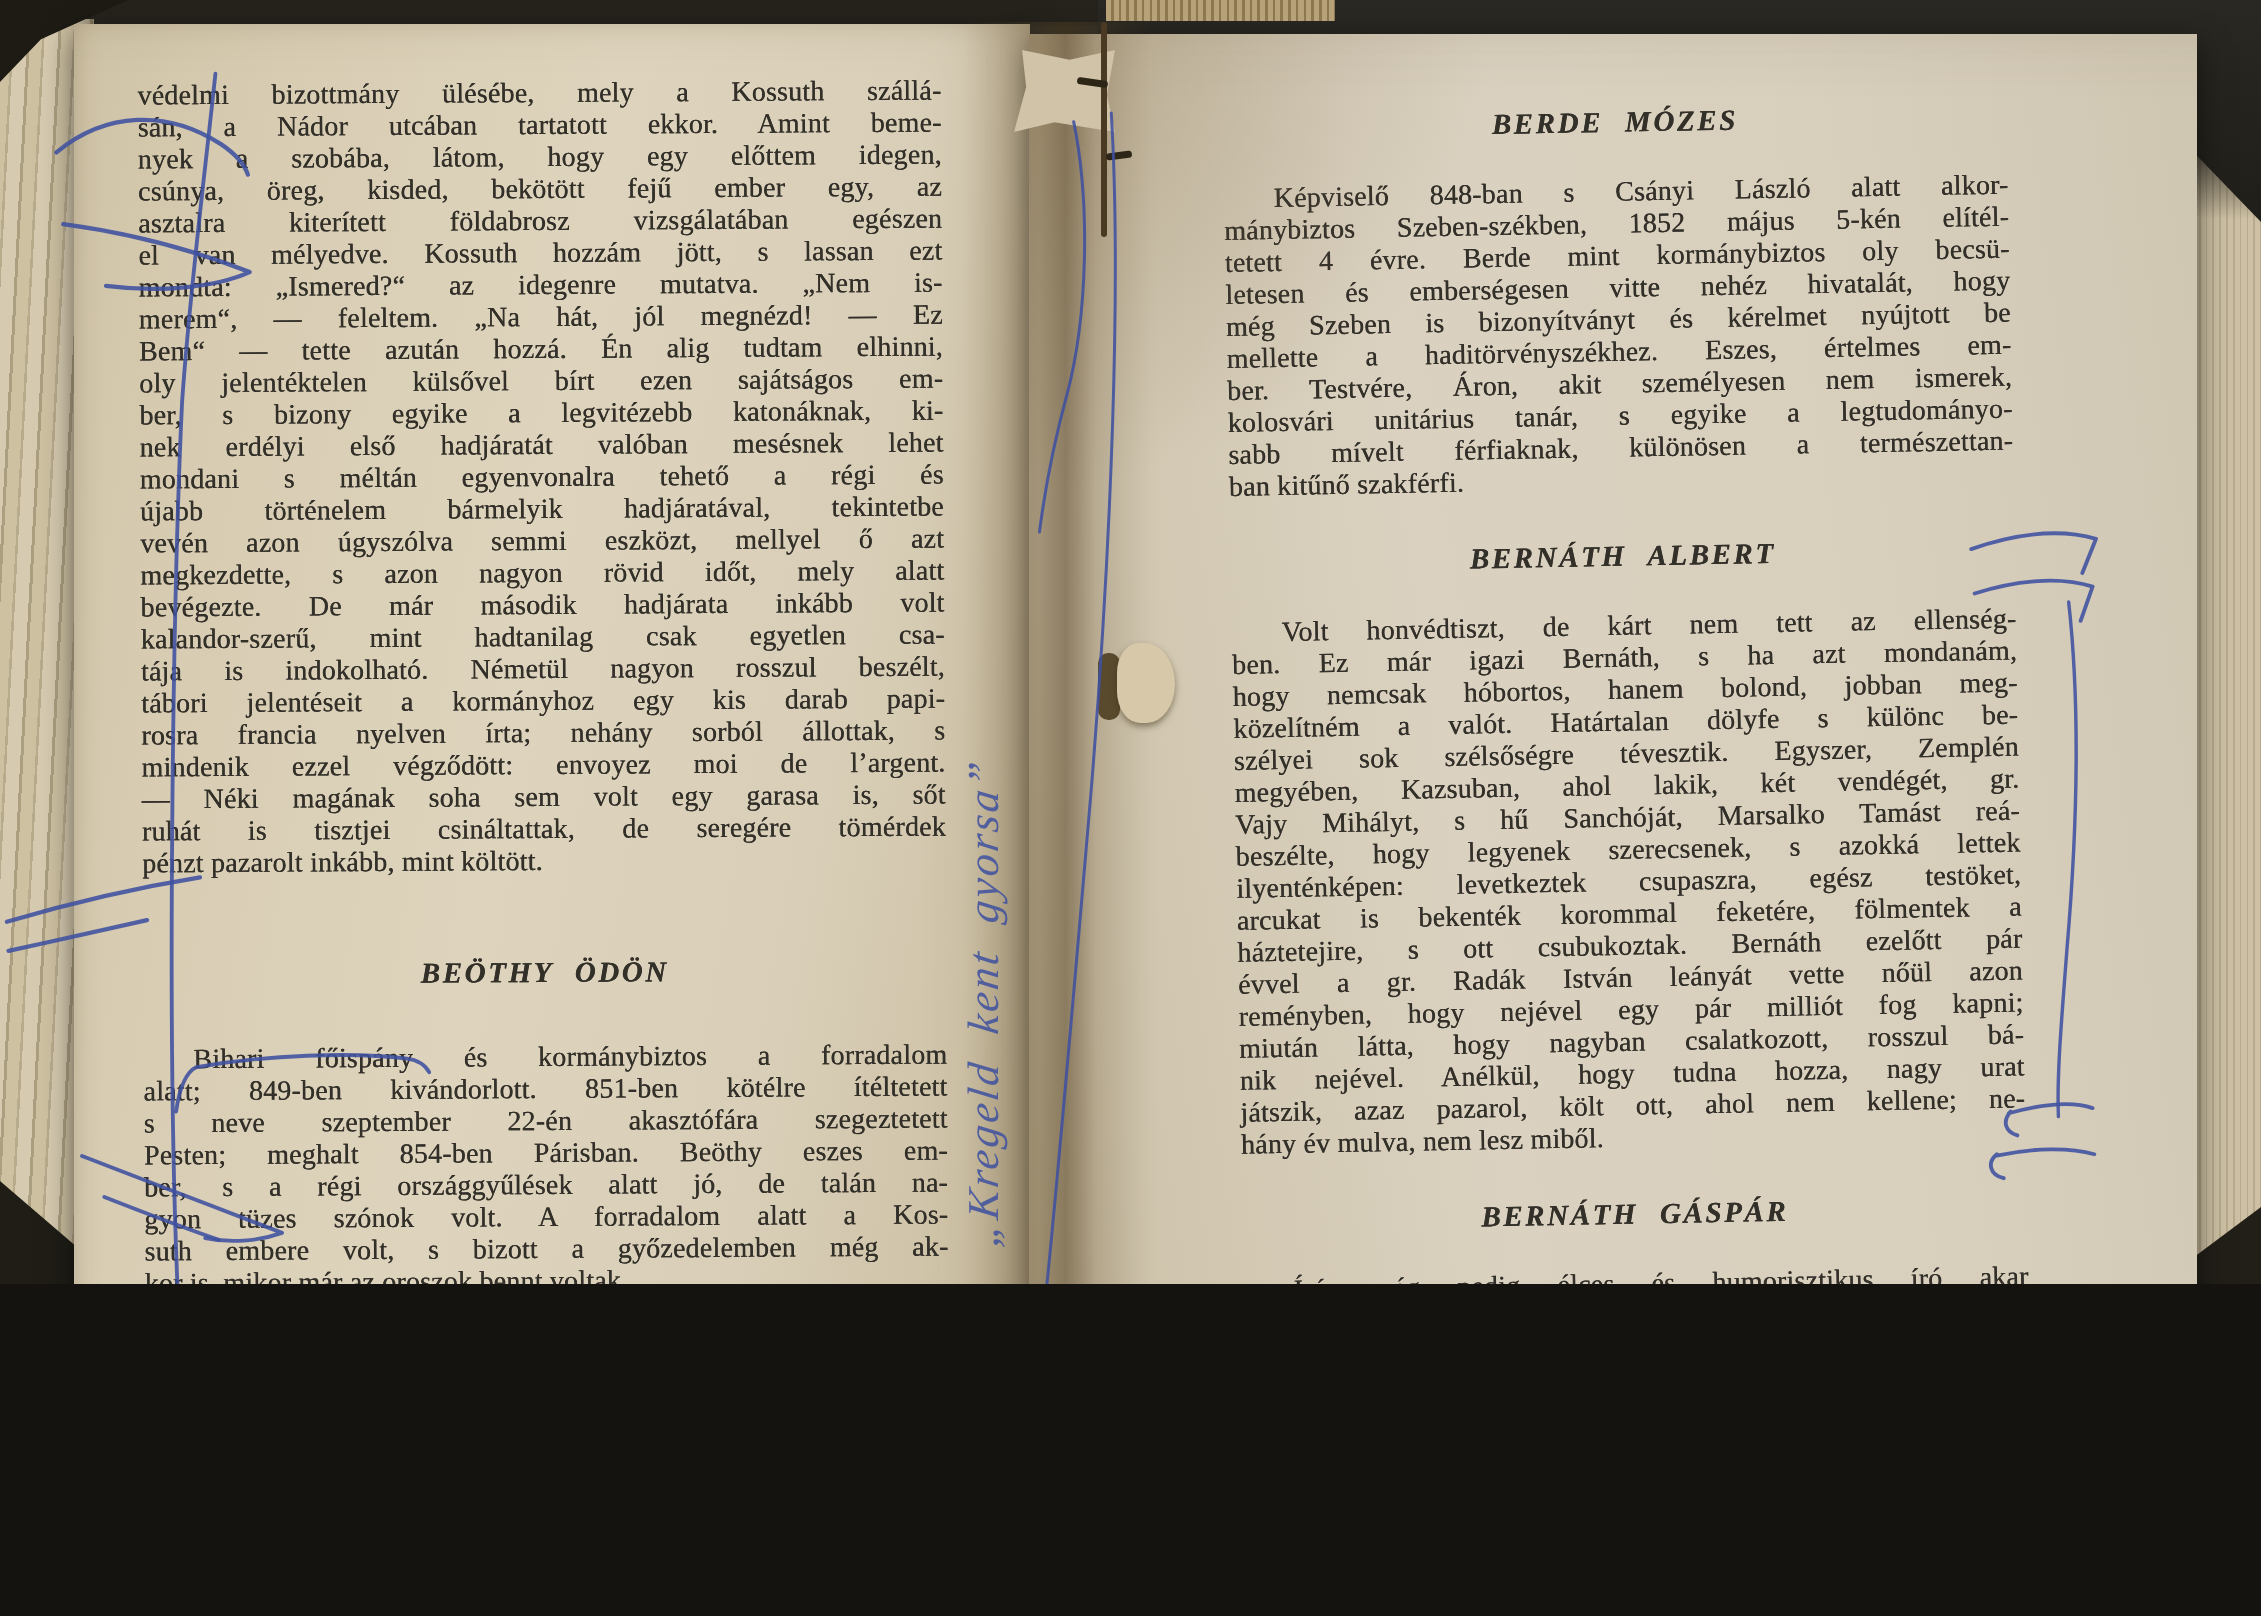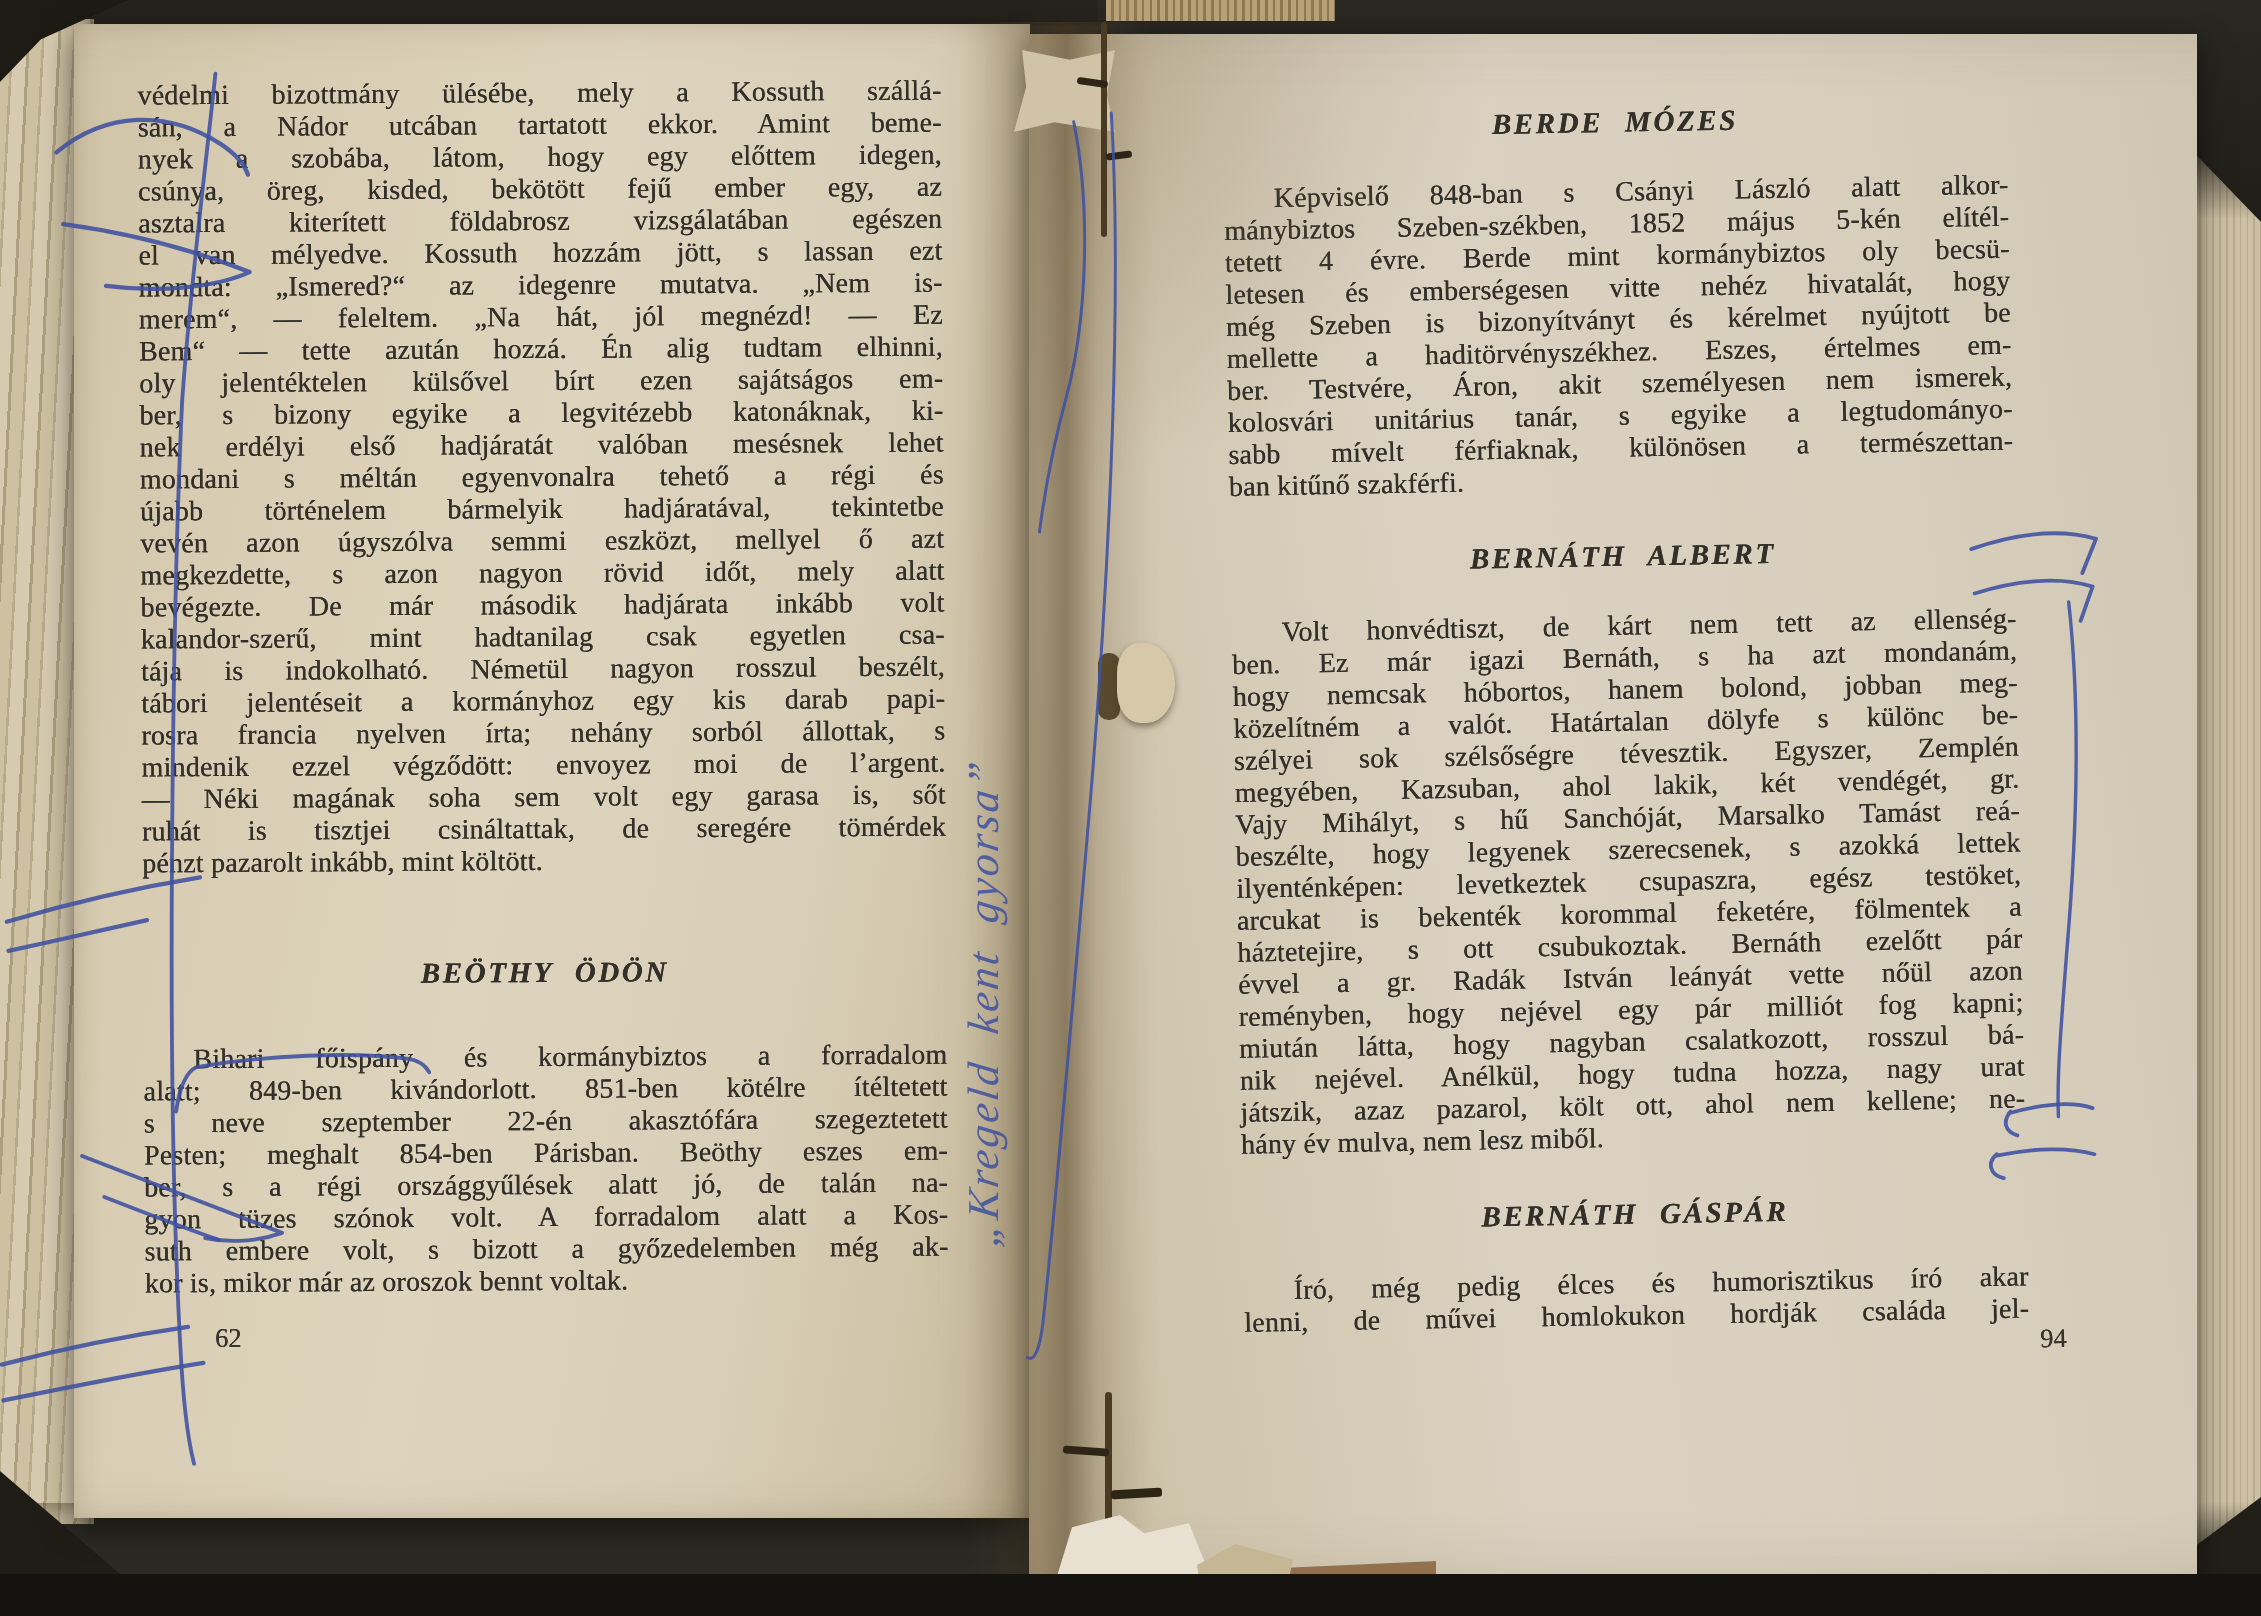--- a/index.html
+++ b/index.html
@@ -1,18 +1,18 @@
 <!DOCTYPE html>
 <html style="font-size:13.7px"><head>
 <meta charset="utf-8">
 <style>
   html,body{margin:0;padding:0;background:#15130f;}
   .scene{
     position:relative;
-    width:2261px;height:1574px;
+    width:2261px;height:1284px;
     overflow:hidden;
     background:#2b2923;
     font-family:"Liberation Serif", serif;
   }
   
   .top-band{position:absolute;left:0;top:0;width:100%;height:26px;background:#26231d;}
   .left-stack{
     position:absolute;left:0;top:19px;width:94px;height:1505px;
     background:repeating-linear-gradient(93deg,#cec1a2 0 12px,#b8ab8c 12px 14.5px,#d6cab0 14.5px 28px,#ac9f80 28px 31px);
     box-shadow:inset -15.4px 0 20.5px -8.5px rgba(40,30,15,.45);

